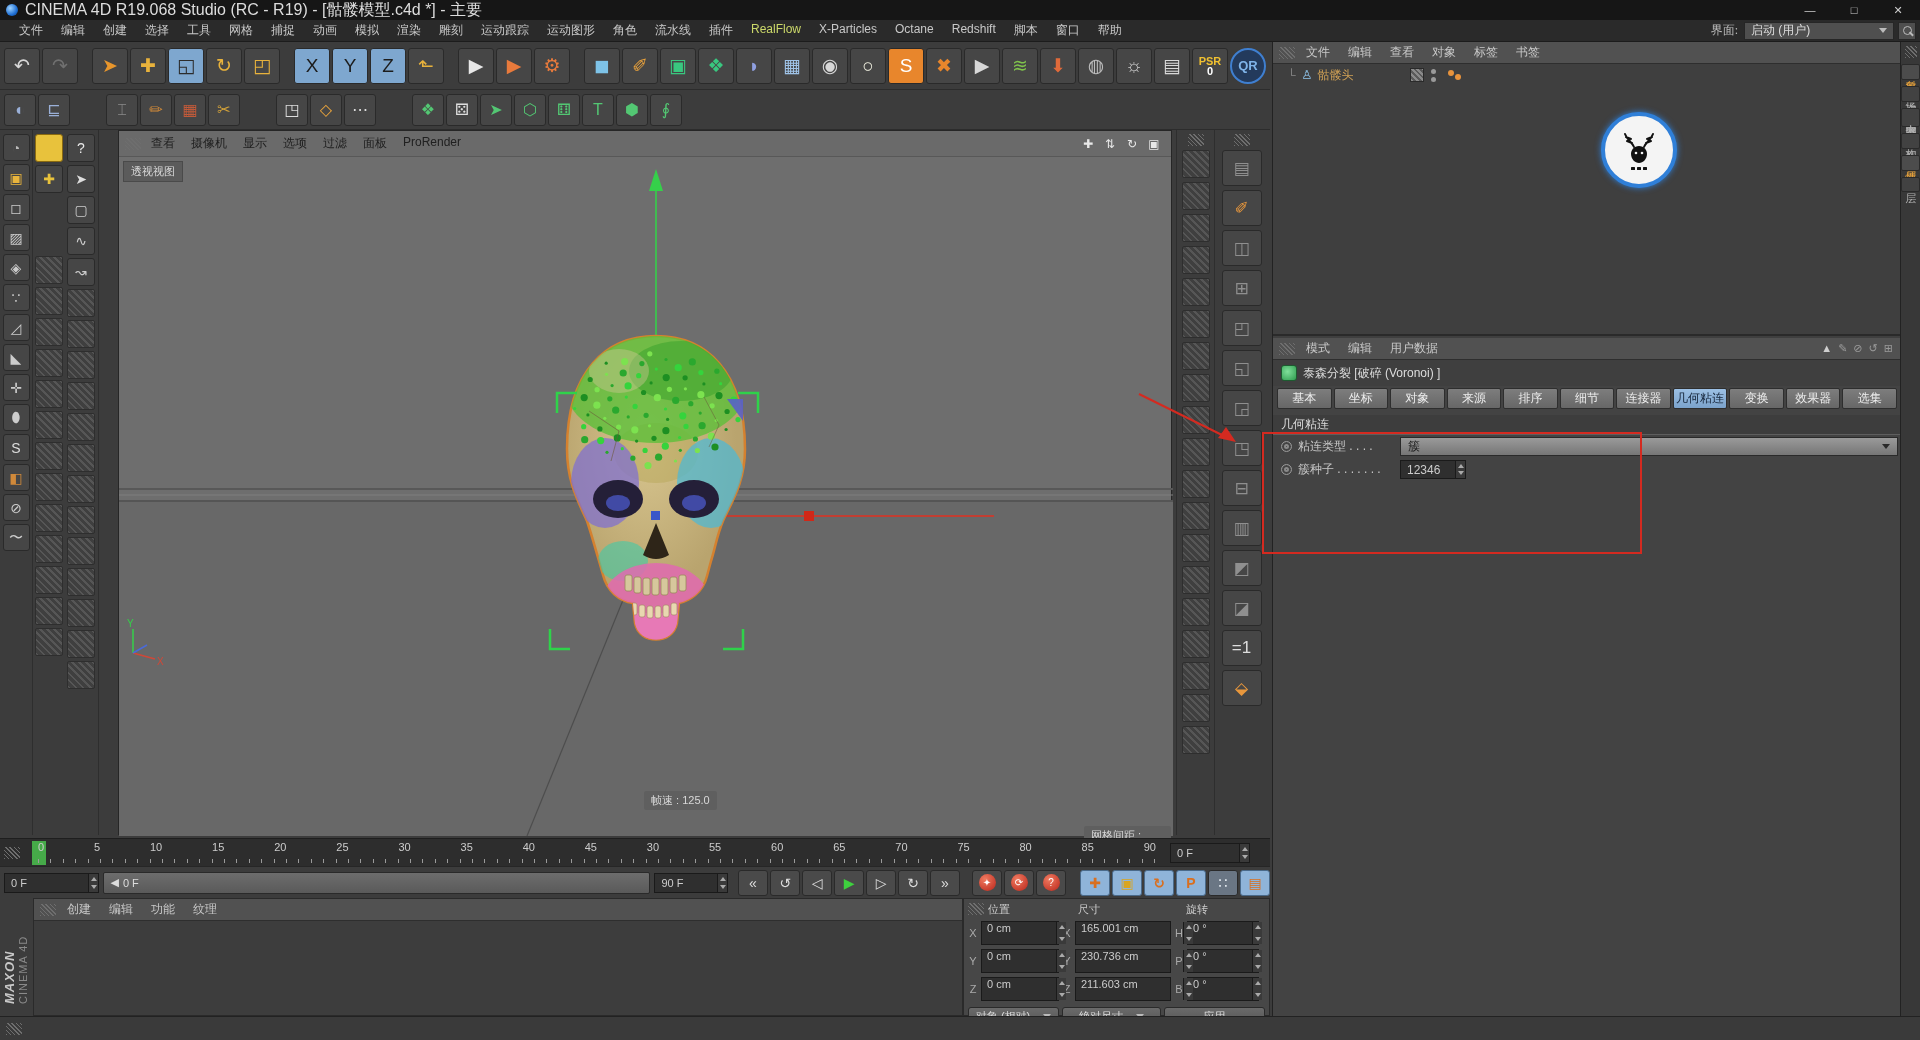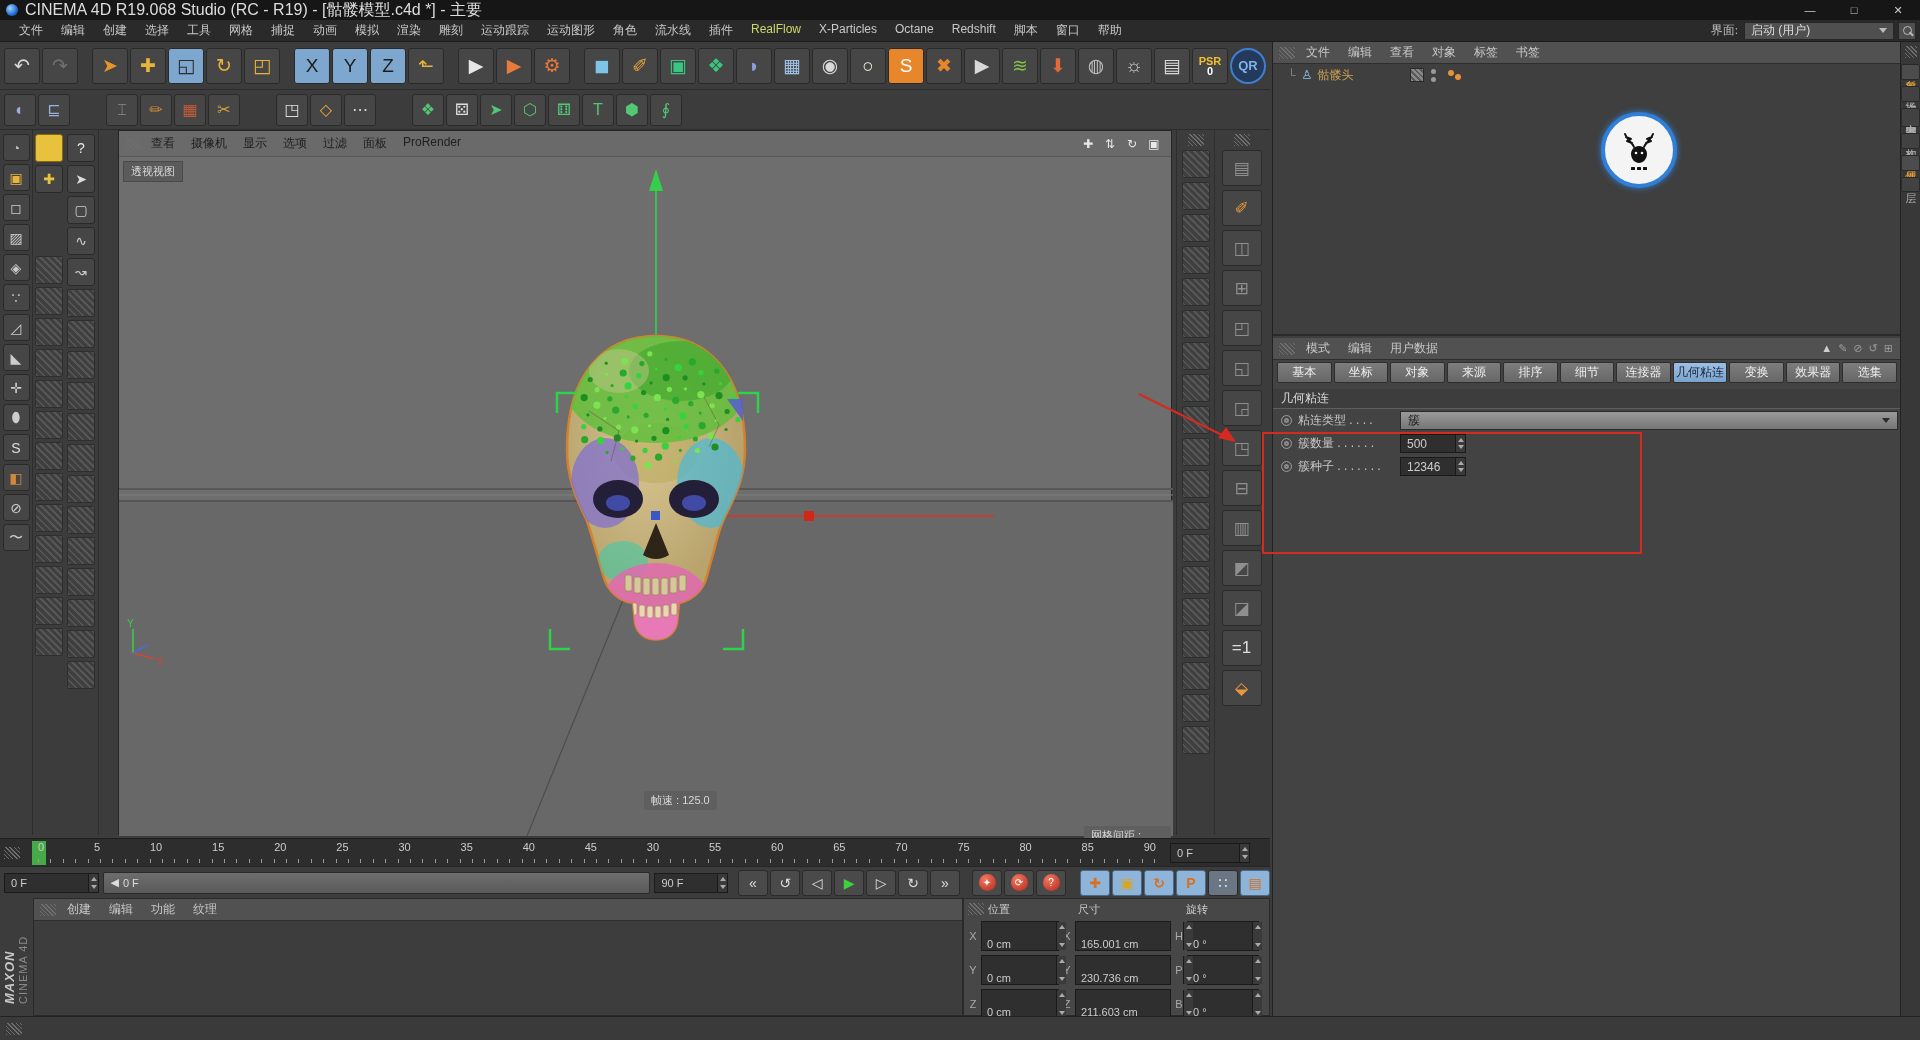--- a/index.html
+++ b/index.html
@@ -95,21 +95,21 @@
   .panelmenu .mitem { color:#c8c8c8; padding:0 9px; font-size:12px; }
   #maxon { left:2px; top:900px; width:30px; height:116px; overflow:hidden; }
   #maxon .rot { transform:rotate(-90deg) translate(-104px,0); transform-origin:0 0; width:110px; display:flex; flex-direction:column; }
   #maxon .m1 { font-weight:bold; font-style:italic; color:#c8c8c8; font-size:13px; letter-spacing:1px; }
   #maxon .m2 { color:#8a8a8a; font-size:11px; letter-spacing:1px; }
 
   #coordpanel { left:963px; top:898px; width:307px; height:118px; background:#474747; border:1px solid #2a2a2a; font-size:11px; }
   #coordhead { display:flex; align-items:center; height:20px; gap:4px; padding-left:4px; color:#cccccc; }
   .crow { display:flex; align-items:center; gap:3px; padding:2px 4px; }
   .clbl { width:10px; color:#aaaaaa; text-align:center; }
-  .cfield { height:30px; background:#2f2f2f; border:1px solid #1a1a1a; display:flex; align-items:flex-end;gap:40px; }
+  .cfield { height:24px; background:#2f2f2f; border:1px solid #1a1a1a; display:flex; align-items:flex-start;gap:40px; }
   .cfield .v { padding:0 5px; color:#cccccc; flex:1; white-space:nowrap; }
   .cbtn { height:19px; background:linear-gradient(#6a6a6a,#555555); border:1px solid #2a2a2a; border-radius:3px; color:#dddddd; display:flex; align-items:center; justify-content:center; gap:5px; }
 
   #statusbar { left:0; top:1016px; width:1920px; height:24px; background:#3a3a3a; border-top:1px solid #222222; display:flex; align-items:center; padding-left:6px; }
 
   
   #rightpanel { left:1272px; top:42px; width:628px; height:974px; background:#3f3f3f; border-left:1px solid #222222; }
   #ompanel { position:absolute; left:0; top:0; width:628px; height:294px; background:#3f3f3f; border-bottom:2px solid #2a2a2a; }
   .omrow { display:flex; align-items:center; height:22px; font-size:12px; position:relative; }
   .objname { color:#cfa055; margin-left:4px; }
@@ -817,20 +817,24 @@
         </div>
       <div style="margin-left:auto;display:flex;gap:6px;margin-right:8px">
 
       <span style="font-size: 11px; color: rgb(207, 207, 207);">▲</span>
           <span style="font-size: 11px; color: rgb(154, 154, 154);">✎</span>
           <span style="font-size: 11px; color: rgb(154, 154, 154);">⊘</span>
           <span style="font-size: 11px; color: rgb(154, 154, 154);">↺</span>
           <span style="font-size: 11px; color: rgb(154, 154, 154);">⊞</span>
         </div>
     </div>
+    <div id="attrtitle">
+      <div class="vicon"></div>
+      <span>泰森分裂 [破碎 (Voronoi) ]</span>
+    </div>
     <div id="attrtabs">
 
     <div class="atab">基本</div>
         <div class="atab">坐标</div>
         <div class="atab">对象</div>
         <div class="atab">来源</div>
         <div class="atab">排序</div>
         <div class="atab">细节</div>
         <div class="atab">连接器</div>
         <div class="atab active">几何粘连</div>
@@ -843,28 +847,20 @@
     <div class="prow">
       <span class="radio"></span>
       <span class="plabel">粘连类型 . . . .</span>
       <div class="pdd" style="width:498px">
         <span class="v">簇</span>
         <span class="ddarrow" style="border-top-color:#2a2a2a"></span>
       </div>
     </div>
     <div class="prow">
       <span class="radio"></span>
-      <span class="plabel">簇数量 . . . . . .</span>
-      <div class="pfield">
-        <span class="v">500</span>
-        <span class="step"></span>
-      </div>
-    </div>
-    <div class="prow">
-      <span class="radio"></span>
       <span class="plabel">簇种子 . . . . . . .</span>
       <div class="pfield">
         <span class="v">12346</span>
         <span class="step"></span>
       </div>
     </div>
   </div>
 </div>
 
 <div id="rightstrip" class="abs">

